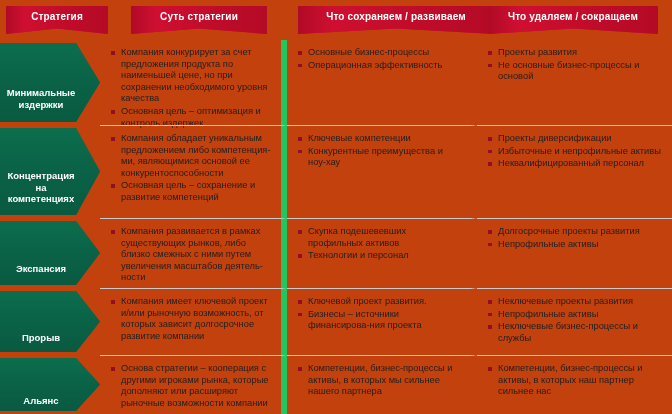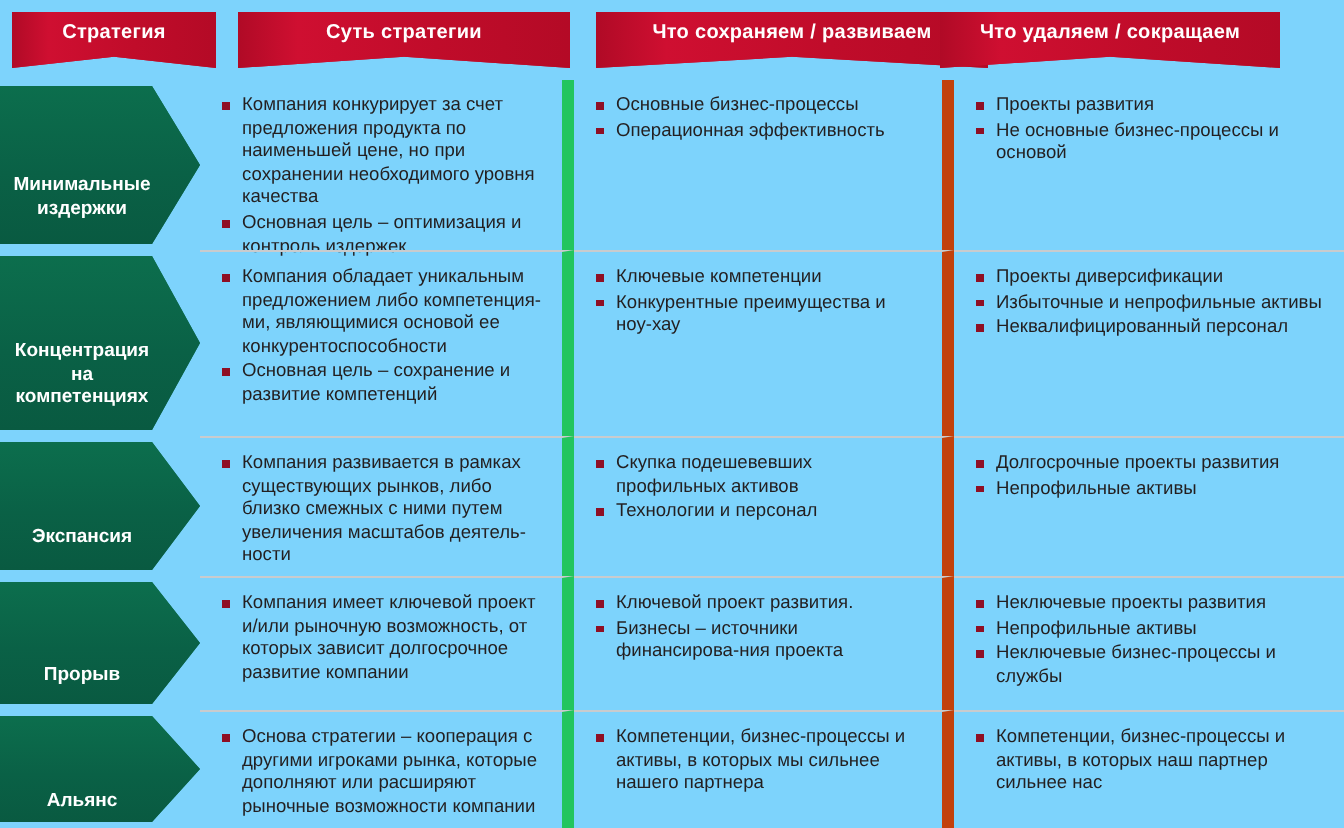--- a/index.html
+++ b/index.html
@@ -11,21 +11,21 @@
     width: 672px;
     height: 414px;
     font-family: "Liberation Sans", sans-serif;
     color: #231f20;
     overflow: hidden;
   }
   .sheet {
     position: relative;
     width: 672px;
     height: 414px;
-    background: #7dd3fc;
+    background: #c2410c;
   }
 
   
   .header-row {
     position: absolute;
     top: 0;
     left: 0;
     width: 672px;
     height: 40px;
   }
@@ -44,23 +44,23 @@
     padding-top: 5px;
   }
   .banner span {
     color: #ffffff;
     font-size: 10px;
     font-weight: bold;
     letter-spacing: 0.15px;
     white-space: nowrap;
   }
   .banner-1 { left: 6px;   width: 102px; }
-  .banner-2 { left: 119px; width: 166px; justify-content: center; }
+  .banner-2 { left: 131px; width: 136px; justify-content: center; }
   .banner-3 { left: 298px; width: 196px; }
-  .banner-4 { left: 470px; width: 170px; }
+  .banner-4 { left: 488px; width: 170px; }
 
   
   .table {
     position: absolute;
     top: 40px;
     left: 0;
     width: 672px;
     height: 374px;
   }
   .row {

